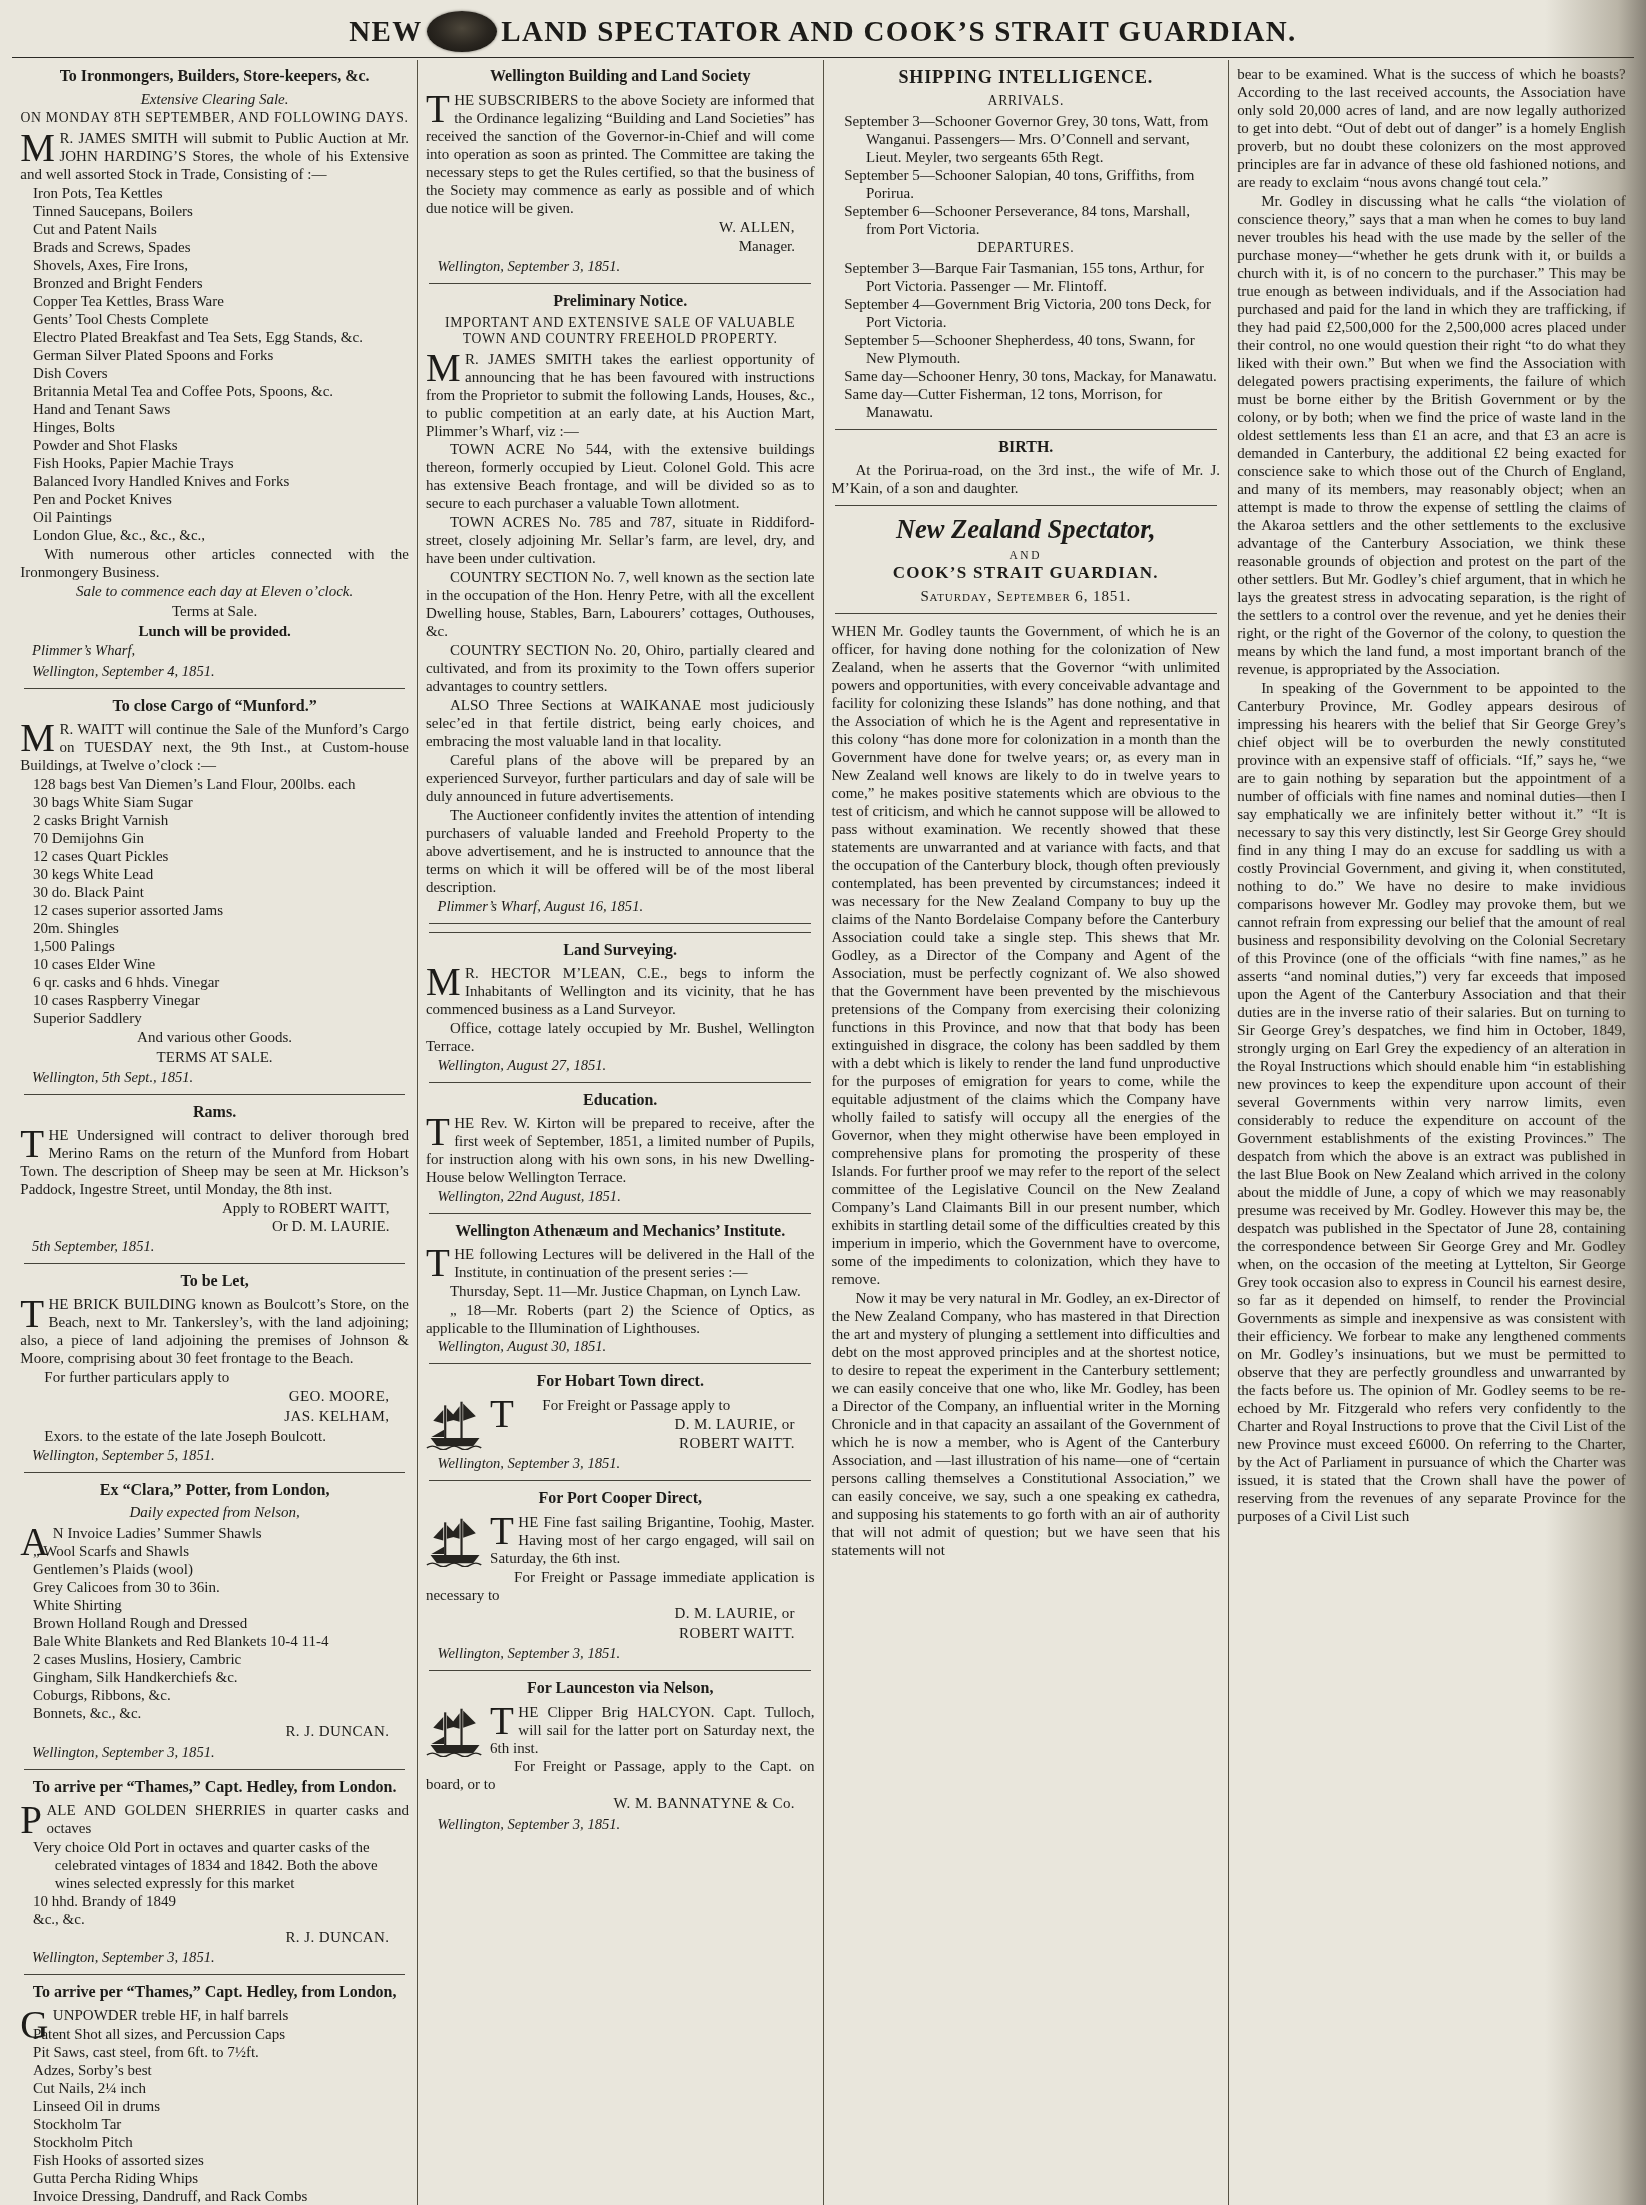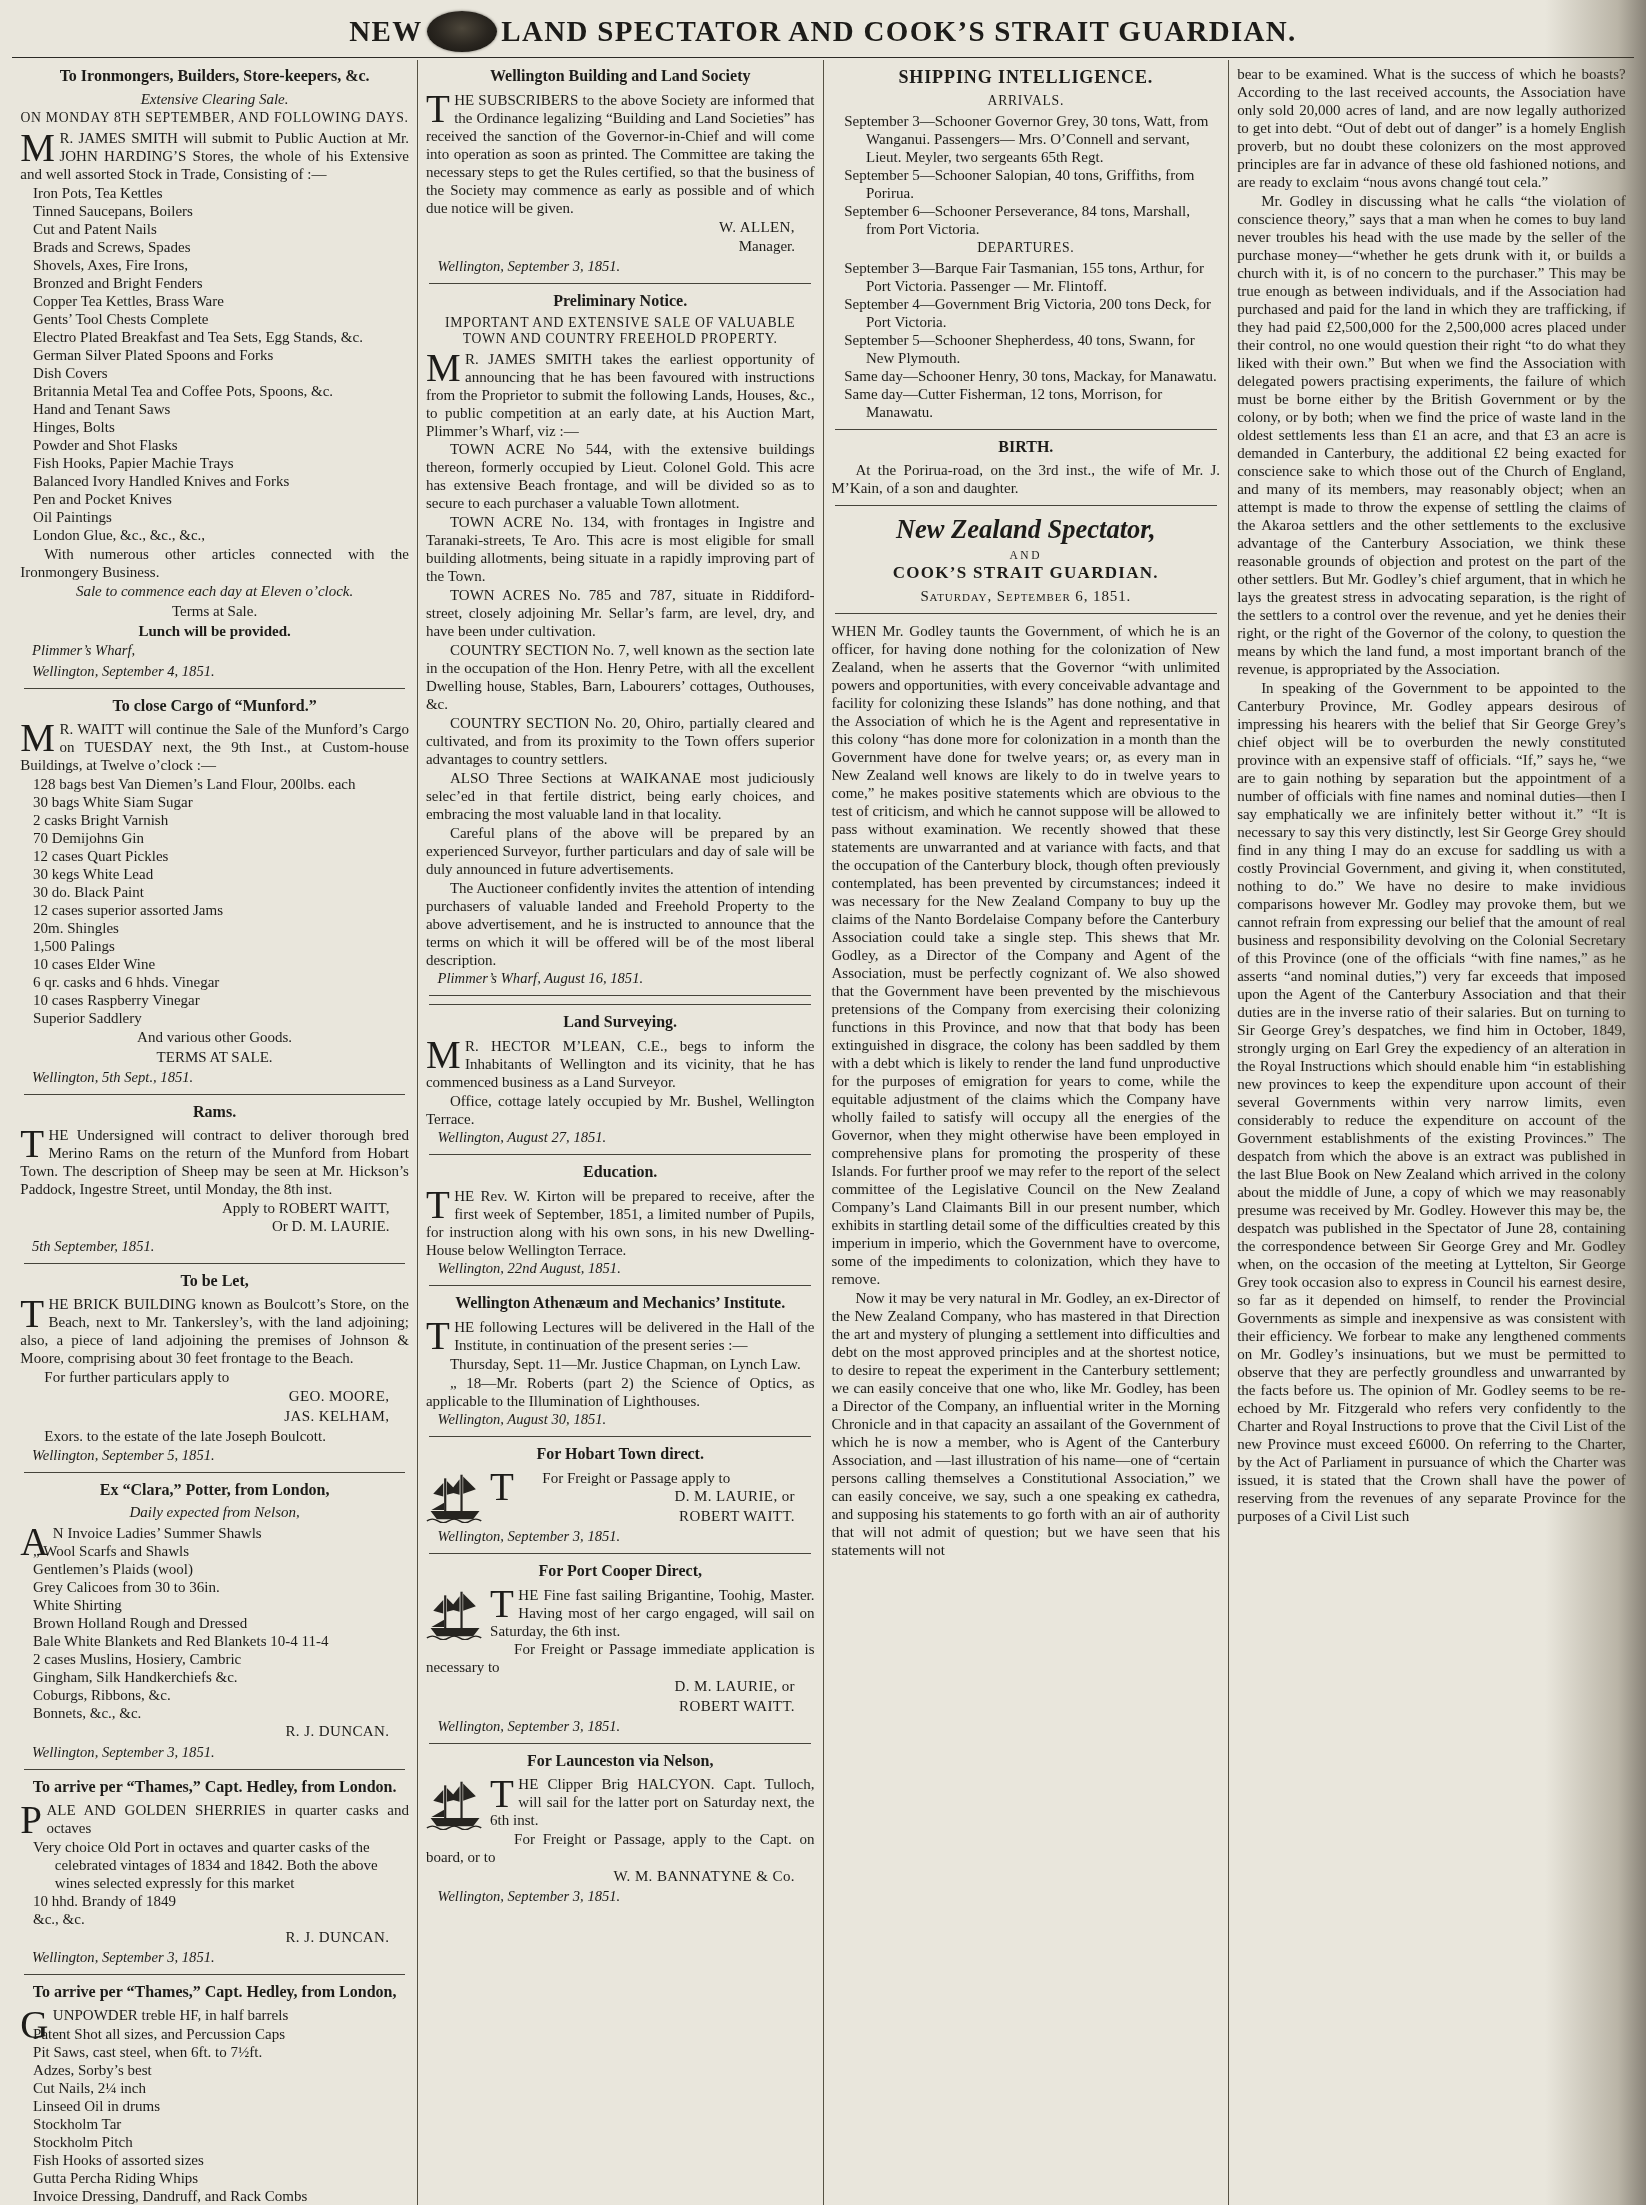--- a/index.html
+++ b/index.html
@@ -175,21 +175,21 @@
           <div class="hang">10 hhd. Brandy of 1849</div>
           <div class="hang">&amp;c.,    &amp;c.</div>
           <div class="sig-line">R. J. DUNCAN.</div>
           <div class="date-line">Wellington, September 3, 1851.</div>
         </div>
         <div class="rule"></div>
         <div class="article">
           <div class="h1">To arrive per “Thames,” Capt. Hedley, from London,</div>
           <div class="para drop-para"><span class="dropcap">G</span><span>UNPOWDER treble HF, in half barrels</span></div>
           <div class="hang">Patent Shot all sizes, and Percussion Caps</div>
-          <div class="hang">Pit Saws, cast steel, when 6ft. to 7½ft.</div>
+          <div class="hang">Pit Saws, cast steel, from 6ft. to 7½ft.</div>
           <div class="hang">Adzes, Sorby’s best</div>
           <div class="hang">Cut Nails, 2¼ inch</div>
           <div class="hang">Linseed Oil in drums</div>
           <div class="hang">Stockholm Tar</div>
           <div class="hang">Stockholm Pitch</div>
           <div class="hang">Fish Hooks of assorted sizes</div>
           <div class="hang">Gutta Percha Riding Whips</div>
           <div class="hang">Invoice Dressing, Dandruff, and Rack Combs</div>
           <div class="hang">An excellent choice of Children’s Felt Hats, Glengarry and California Caps</div>
         </div>
@@ -201,21 +201,20 @@
           <div class="sig-line">W. ALLEN,</div>
           <div class="right-line">Manager.</div>
           <div class="date-line">Wellington, September 3, 1851.</div>
         </div>
         <div class="rule"></div>
         <div class="article">
           <div class="h1">Preliminary Notice.</div>
           <div class="caps-line">IMPORTANT AND EXTENSIVE SALE OF VALUABLE TOWN AND COUNTRY FREEHOLD PROPERTY.</div>
           <div class="para drop-para"><span class="dropcap">M</span><span>R. JAMES SMITH takes the earliest opportunity of announcing that he has been favoured with instructions from the Proprietor to submit the following Lands, Houses, &amp;c., to public competition at an early date, at his Auction Mart, Plimmer’s Wharf, viz :—</span></div>
           <div class="para indent">TOWN ACRE No 544, with the extensive buildings thereon, formerly occupied by Lieut. Colonel Gold.  This acre has extensive Beach frontage, and will be divided so as to secure to each purchaser a valuable Town allotment.</div>
-          <div class="para indent">TOWN ACRE No. 134, with frontages in Ingistre and Taranaki-streets, Te Aro.  This acre is most eligible for small building allotments, being situate in a rapidly improving part of the Town.</div>
           <div class="para indent">TOWN ACRES No. 785 and 787, situate in Riddiford-street, closely adjoining Mr. Sellar’s farm, are level, dry, and have been under cultivation.</div>
           <div class="para indent">COUNTRY SECTION No. 7, well known as the section late in the occupation of the Hon. Henry Petre, with all the excellent Dwelling house, Stables, Barn, Labourers’ cottages, Outhouses, &amp;c.</div>
           <div class="para indent">COUNTRY SECTION No. 20, Ohiro, partially cleared and cultivated, and from its proximity to the Town offers superior advantages to country settlers.</div>
           <div class="para indent">ALSO Three Sections at WAIKANAE most judiciously selec’ed in that fertile district, being early choices, and embracing the most valuable land in that locality.</div>
           <div class="para indent">Careful plans of the above will be prepared by an experienced Surveyor, further particulars and day of sale will be duly announced in future advertisements.</div>
           <div class="para indent">The Auctioneer confidently invites the attention of intending purchasers of valuable landed and Freehold Property to the above advertisement, and he is instructed to announce that the terms on which it will be offered will be of the most liberal description.</div>
           <div class="date-line">Plimmer’s Wharf, August 16, 1851.</div>
         </div>
         <div class="rule"></div>
         <div class="rule"></div>

